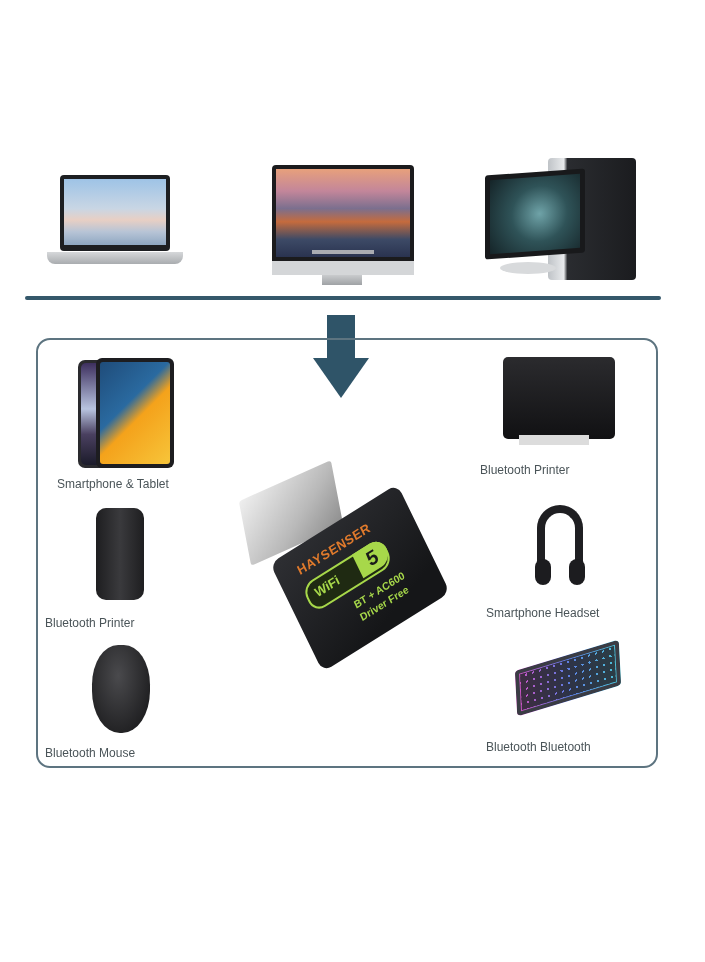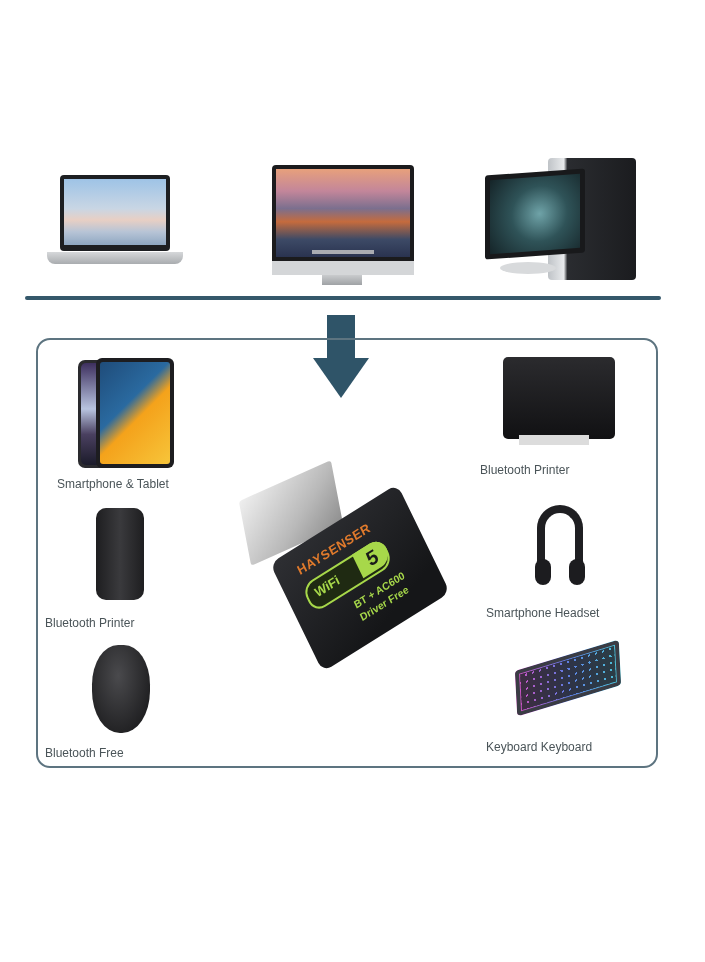--- a/index.html
+++ b/index.html
@@ -78,21 +78,21 @@
   </div>
 <div class="abs tablet">
     <div class="scr"></div>
   </div>
 <div class="label" style="left:57px;top:477px;width:160px;">Smartphone &amp; Tablet</div>
 
 <div class="abs speaker"></div>
 <div class="label" style="left:45px;top:616px;width:160px;">Bluetooth Printer</div>
 
 <div class="abs mouse"></div>
-<div class="label" style="left:45px;top:746px;width:160px;">Bluetooth Free</div>
+<div class="label" style="left:45px;top:746px;width:160px;">Bluetooth Mouse</div>
 
 <div class="abs usb-plug"></div>
 <div class="abs dongle">
   <span class="brand">HAYSENSER</span>
   <div class="wifi-badge">
     <span class="wifi-text">WiFi</span>
     <span class="wifi-num">5</span>
   </div>
   <span class="spec" style="left:58px;top:74px;">BT + AC600</span>
   <span class="spec" style="left:58px;top:88px;">Driver Free</span>
@@ -105,13 +105,13 @@
 
 <div class="abs headset">
   <div class="cup" style="left:-10px;"></div>
   <div class="cup" style="right:-10px;"></div>
 </div>
 <div class="label" style="left:486px;top:606px;width:160px;">Smartphone Headset</div>
 
 <div class="abs keyboard">
     <div class="keys"></div>
   </div>
-<div class="label" style="left:486px;top:740px;width:160px;">Keyboard Keyboard</div>
+<div class="label" style="left:486px;top:740px;width:160px;">Bluetooth Bluetooth</div>
 
 </body></html>

